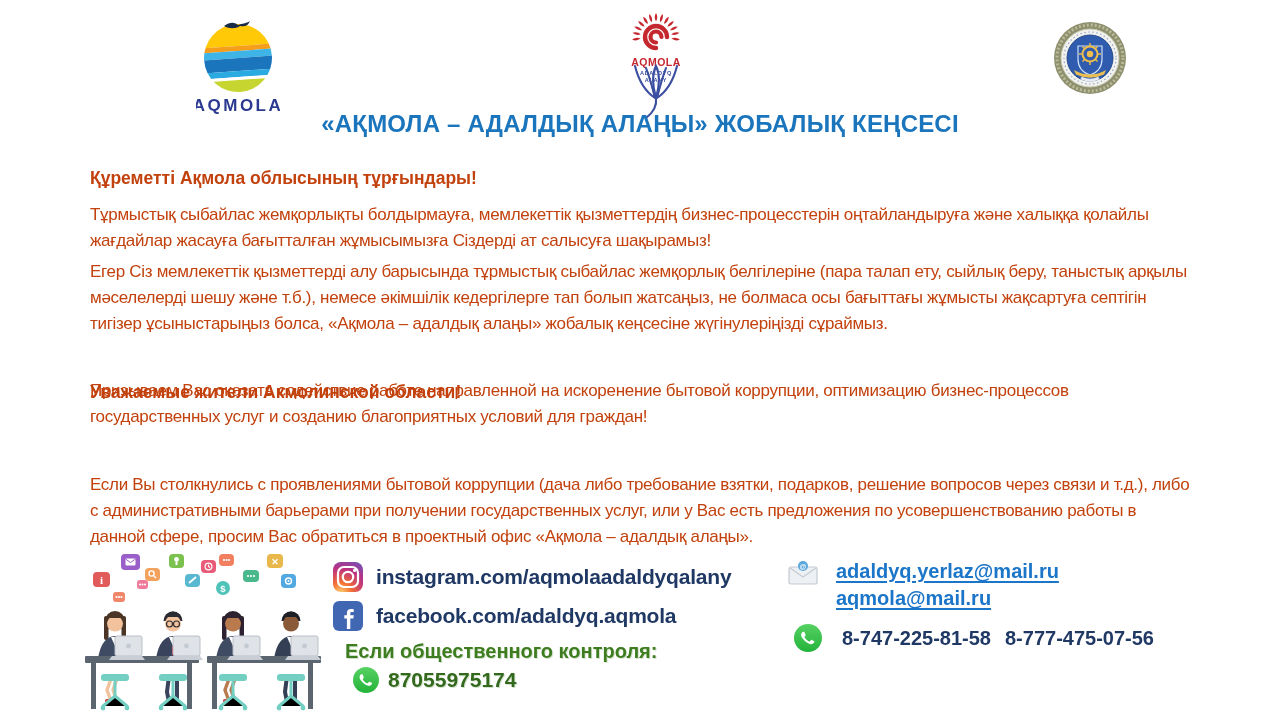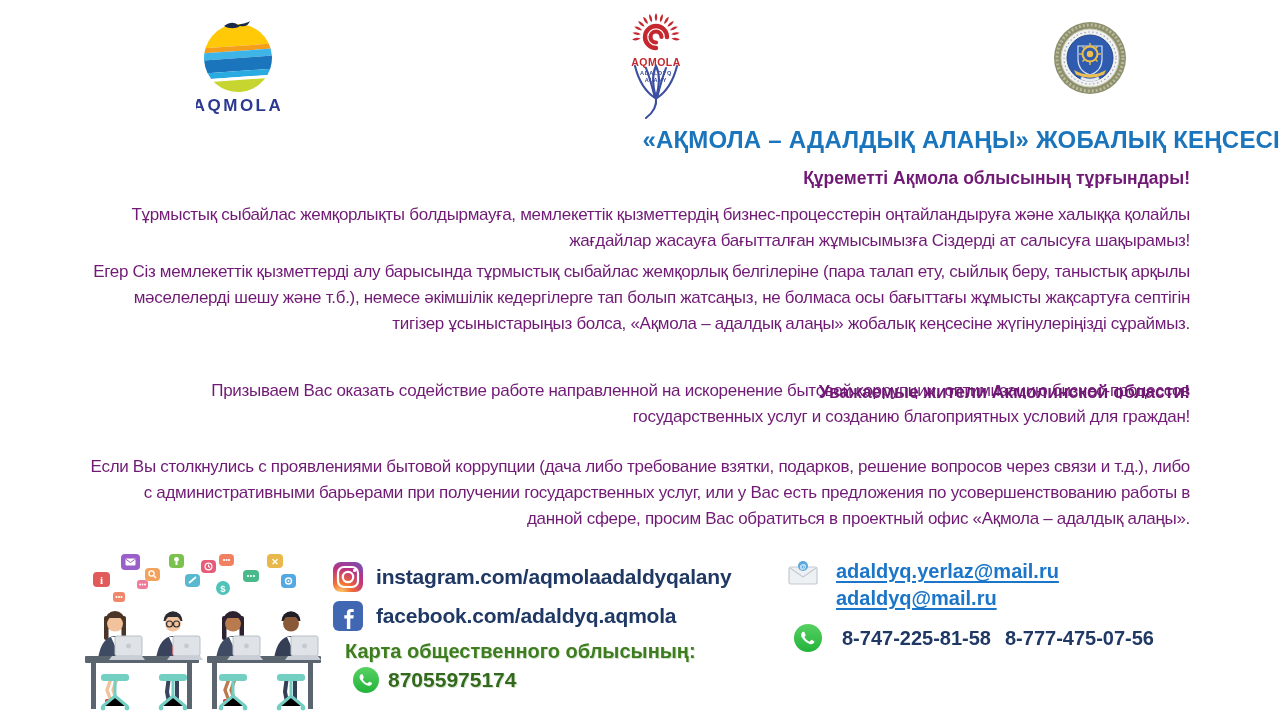--- a/index.html
+++ b/index.html
@@ -5,35 +5,35 @@
   * { margin:0; padding:0; box-sizing:border-box; }
   html,body { width:1280px; height:720px; background:#fff; overflow:hidden;
               font-family:"Liberation Sans", sans-serif; }
   .page { position:relative; width:1280px; height:720px; background:#fff; }
 
   
   .logo-left   { position:absolute; left:196px; top:12px; width:84px; }
   .logo-center { position:absolute; left:610px; top:4px;  width:92px; }
   .logo-right  { position:absolute; left:1052px; top:20px; width:76px; }
 
-  .page-title { position:absolute; top:126px; left:0; width:100%;
-                text-align:right; color:#1b75bc; font-size:24px; font-weight:bold;
+  .page-title { position:absolute; top:110px; left:0; width:100%;
+                text-align:center; color:#1b75bc; font-size:24px; font-weight:bold;
                 letter-spacing:0.2px; }
 
   .txt-block { position:absolute; left:50%; transform:translateX(-50%);
-               width:1100px; text-align:right; color:#701a75; }
+               width:1100px; text-align:left; color:#c2410c; }
   .txt-heading { font-size:17.5px; font-weight:bold; }
   .txt-para { font-size:17px; line-height:26px; letter-spacing:-0.3px; font-weight:400; }
 
   .kk-heading { top:168px; }
   .kk-p1 { top:202px; }
   .kk-p2 { top:259px; }
   .ru-heading { top:382px; }
   .ru-p1 { top:378px; }
-  .ru-p2 { top:454px; }
+  .ru-p2 { top:472px; }
 
   
   .illustration { position:absolute; left:85px; top:550px; width:240px; height:168px; }
 
   .social-col { position:absolute; left:333px; top:562px; }
   .social-row { display:flex; align-items:center; gap:13px; margin-bottom:9px; }
   .social-row .txt { color:#1f3864; font-size:21px; font-weight:bold; letter-spacing:-0.2px; }
   .icon-30 { width:30px; height:30px; flex:0 0 auto; }
 
   .map-block { margin-top:8px; margin-left:12px; }
@@ -337,21 +337,21 @@
     </div>
     <div class="social-row">
       <svg class="icon-30" viewBox="0 0 30 30">
         <rect width="30" height="30" rx="6" fill="#4267b2"></rect>
         <path d="M20.5 8 h-2.6 c-2.6 0 -4 1.5 -4 4 v2.3 h-2.6 v3.3 h2.6 V28 h3.4 v-10.4 h3 l.5 -3.3 h-3.5 v-1.9 c0 -.9 .4 -1.3 1.3 -1.3 h2.3 z" fill="#fff"></path>
       </svg>
       <span class="txt">facebook.com/adaldyq.aqmola</span>
     </div>
 
     <div class="map-block">
-      <div class="map-label">Карта общественного облысының:</div>
+      <div class="map-label">Если общественного контроля:</div>
       <div class="map-row">
         <svg width="26" height="26" viewBox="0 0 24 24">
           <defs>
               <linearGradient id="waGrad1" x1="0" y1="0" x2="0" y2="1">
             <stop offset="0" stop-color="#57d163"></stop>
                 <stop offset="1" stop-color="#23b33a"></stop>
           </linearGradient>
             </defs>
           <circle cx="12" cy="12" r="12" fill="url(#waGrad1)"></circle>
           <path d="M17.3 14.6c-.3-.15-1.75-.85-2-.95s-.45-.15-.65.15-.75.95-.9 1.15-.35.2-.65.05a8.2 8.2 0 0 1-2.4-1.5 9 9 0 0 1-1.65-2.05c-.15-.3 0-.45.1-.6s.3-.35.45-.55a2 2 0 0 0 .3-.5.55.55 0 0 0 0-.55c-.05-.15-.65-1.55-.9-2.1s-.5-.5-.65-.5h-.55a1.05 1.05 0 0 0-.75.35 3.15 3.15 0 0 0-1 2.35 5.5 5.5 0 0 0 1.15 2.9 12.6 12.6 0 0 0 4.8 4.25 16.2 16.2 0 0 0 1.6.6 3.85 3.85 0 0 0 1.75.1 2.9 2.9 0 0 0 1.9-1.35 2.35 2.35 0 0 0 .15-1.35c-.05-.1-.25-.2-.55-.35z" fill="#fff"></path>
@@ -364,21 +364,21 @@
   <div class="right-col">
     <div class="email-row">
       <svg width="32" height="26" viewBox="0 0 32 26">
         <rect x="1" y="7" width="28" height="17" rx="2" fill="#eef1f4" stroke="#c3cad2" stroke-width="1.2"></rect>
         <path d="M2 8 L15 17 L28 8" stroke="#c3cad2" stroke-width="1.2" fill="none"></path>
         <circle cx="15" cy="6" r="5" fill="#5aa7dc"></circle>
         <text x="15" y="8.5" text-anchor="middle" font-size="7" font-weight="bold" fill="#fff" font-family="Liberation Sans, sans-serif">@</text>
       </svg>
       <div class="email-stack">
         <span class="email-link">adaldyq.yerlaz@mail.ru</span>
-        <span class="email-link">adaldyq@mail.ru</span>
+        <span class="email-link">aqmola@mail.ru</span>
       </div>
     </div>
     <div class="phone-row">
       <svg width="28" height="28" viewBox="0 0 24 24">
         <defs>
             <linearGradient id="waGrad2" x1="0" y1="0" x2="0" y2="1">
           <stop offset="0" stop-color="#57d163"></stop>
               <stop offset="1" stop-color="#23b33a"></stop>
         </linearGradient>
           </defs>

